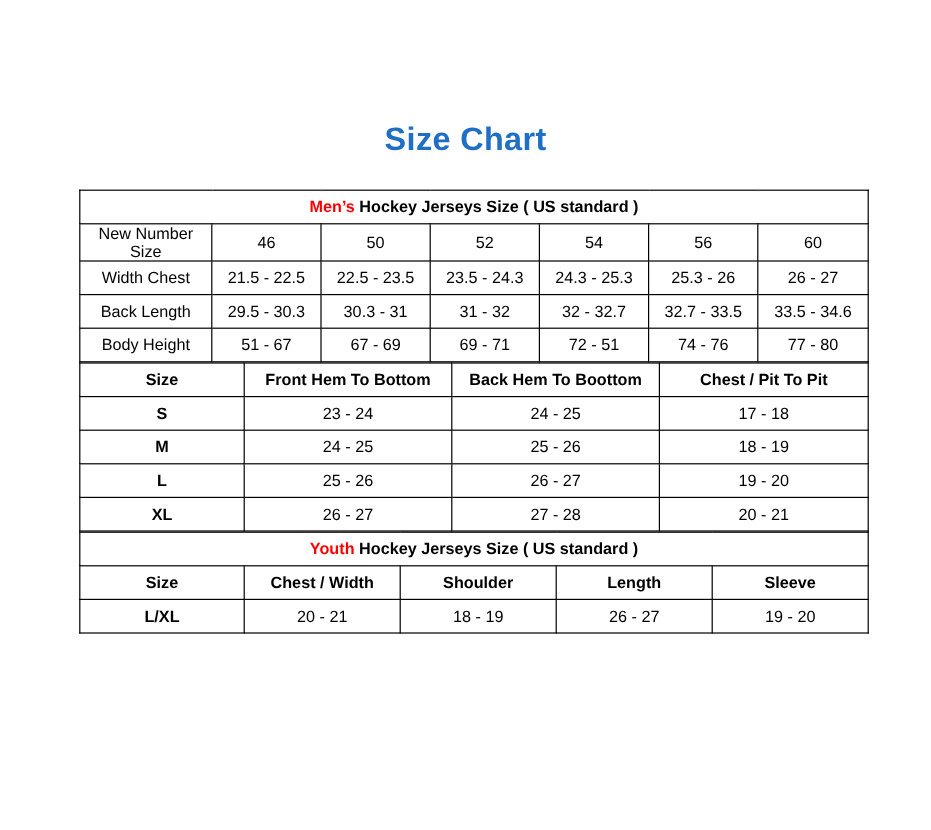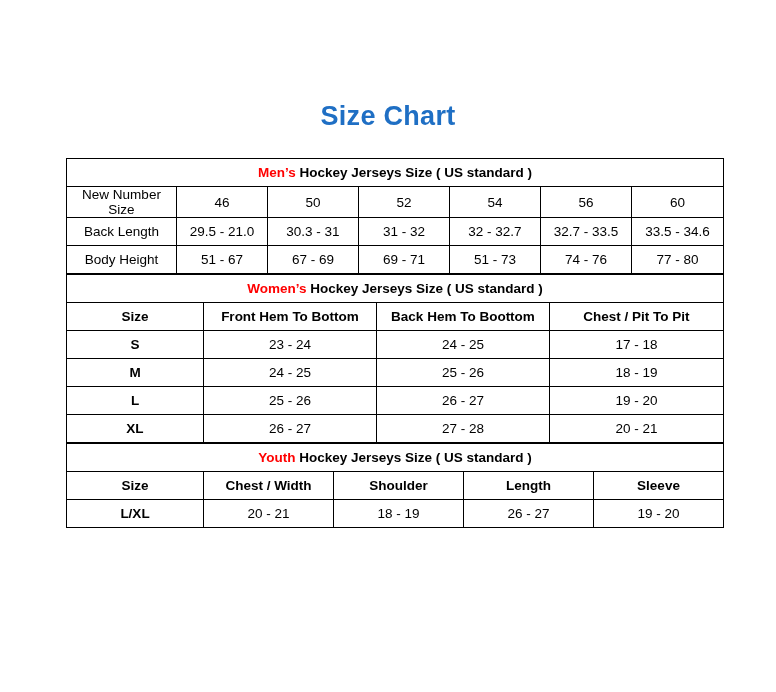--- a/index.html
+++ b/index.html
@@ -93,52 +93,58 @@
         <tr>
           <td class="rowlabel">New Number Size</td>
           <td>46</td>
           <td>50</td>
           <td>52</td>
           <td>54</td>
           <td>56</td>
           <td>60</td>
         </tr>
         <tr>
+          <td class="rowlabel">Width Chest</td>
+          <td>21.5 - 22.5</td>
+          <td>22.5 - 23.5</td>
+          <td>23.5 - 24.3</td>
+          <td>24.3 - 25.3</td>
+          <td>25.3 - 26</td>
+          <td>26 - 27</td>
+        </tr>
+        <tr>
           <td class="rowlabel">Back Length</td>
-          <td>29.5 - 21.0</td>
+          <td>29.5 - 30.3</td>
           <td>30.3 - 31</td>
           <td>31 - 32</td>
           <td>32 - 32.7</td>
           <td>32.7 - 33.5</td>
           <td>33.5 - 34.6</td>
         </tr>
         <tr>
           <td class="rowlabel">Body Height</td>
           <td>51 - 67</td>
           <td>67 - 69</td>
           <td>69 - 71</td>
-          <td>51 - 73</td>
+          <td>72 - 51</td>
           <td>74 - 76</td>
           <td>77 - 80</td>
         </tr>
       </tbody>
     </table>
 
     <table class="sz">
       <colgroup>
         <col style="width:137px">
           <col style="width:173px">
           <col style="width:173px">
           <col style="width:174px">
       </colgroup>
       <tbody>
         <tr>
-          <td class="banner" colspan="4"><span class="accent">Women’s</span><span> Hockey Jerseys Size ( US standard )</span></td>
-        </tr>
-        <tr>
           <td class="hdr">Size</td>
           <td class="hdr">Front Hem To Bottom</td>
           <td class="hdr">Back Hem To Boottom</td>
           <td class="hdr">Chest / Pit To Pit</td>
         </tr>
         <tr>
           <td class="sizecell">S</td>
           <td>23 - 24</td>
           <td>24 - 25</td>
           <td>17 - 18</td>

